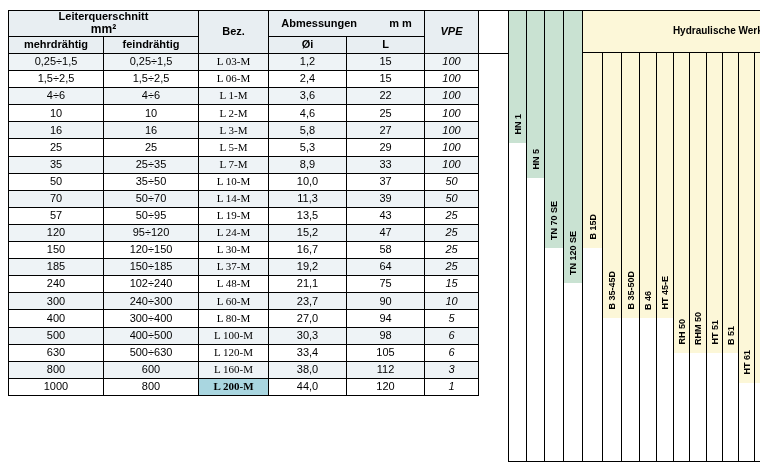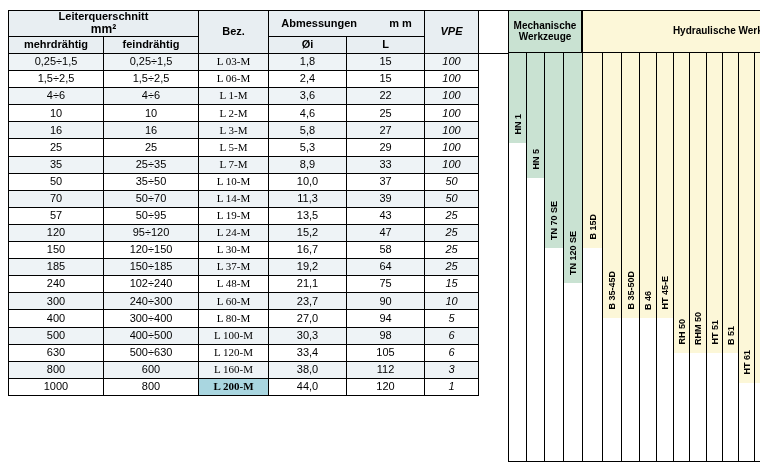--- a/index.html
+++ b/index.html
@@ -107,21 +107,21 @@
         <th class="hdr">feindrähtig</th>
         <th class="hdr">Øi</th>
         <th class="hdr">L</th>
       </tr>
     </thead>
     <tbody id="tbody">
         <tr class="datarow row-alt">
           <td class="num">0,25÷1,5</td>
           <td class="num">0,25÷1,5</td>
           <td class="bez">L 03-M</td>
-          <td class="num">1,8</td>
+          <td class="num">1,2</td>
           <td class="num">15</td>
           <td class="num vpe">100</td>
         </tr>
         <tr class="datarow row-plain">
           <td class="num">1,5÷2,5</td>
           <td class="num">1,5÷2,5</td>
           <td class="bez">L 06-M</td>
           <td class="num">2,4</td>
           <td class="num">15</td>
           <td class="num vpe">100</td>
@@ -327,22 +327,19 @@
         <div class="rlabel" style="bottom: 113px;"><span>B 51</span></div>
       </div>
       <div class="rcol" style="left: 230px; width: 16px;">
         <div style="position: absolute; left: 0px; right: 0px; top: 0px; height: 373px; background: rgb(252, 247, 216);"></div>
         <div class="rlabel" style="bottom: 83px;"><span>HT 61</span></div>
       </div>
       <div class="rcol" style="left: 246px; width: 16px;">
         <div style="position: absolute; left: 0px; right: 0px; top: 0px; height: 373px; background: rgb(252, 247, 216);"></div>
         <div class="rlabel" style="bottom: 83px;"><span>RH 61</span></div>
       </div>
-      <div style="position: absolute; left: 0px; width: 74px; top: 0px; height: 43px; background: rgb(201, 226, 210); border-left: 1px solid rgb(0, 0, 0); border-right: 1px solid rgb(0, 0, 0); border-bottom: 1px solid rgb(0, 0, 0); box-sizing: border-box; display: flex; align-items: center; justify-content: center; font-size: 10px; font-weight: bold; text-align: center; line-height: 1.15;">
-        <span>Mechanische Werkzeuge</span>
-      </div>
       <div style="position: absolute; left: 74px; width: 300px; top: 0px; height: 43px; background: rgb(252, 247, 216); border-left: 1px solid rgb(0, 0, 0); border-right: 1px solid rgb(0, 0, 0); border-bottom: 1px solid rgb(0, 0, 0); box-sizing: border-box; display: flex; align-items: center; justify-content: center; font-size: 10px; font-weight: bold; text-align: center; line-height: 1.15;">
         <span>Hydraulische Werkzeuge</span>
       </div>
       <div style="position: absolute; left: 0px; top: 0px; width: 374px; height: 452px; border: 1px solid rgb(0, 0, 0); box-sizing: border-box; pointer-events: none;"></div>
     </div>
 
 </div>
 
 </body></html>

